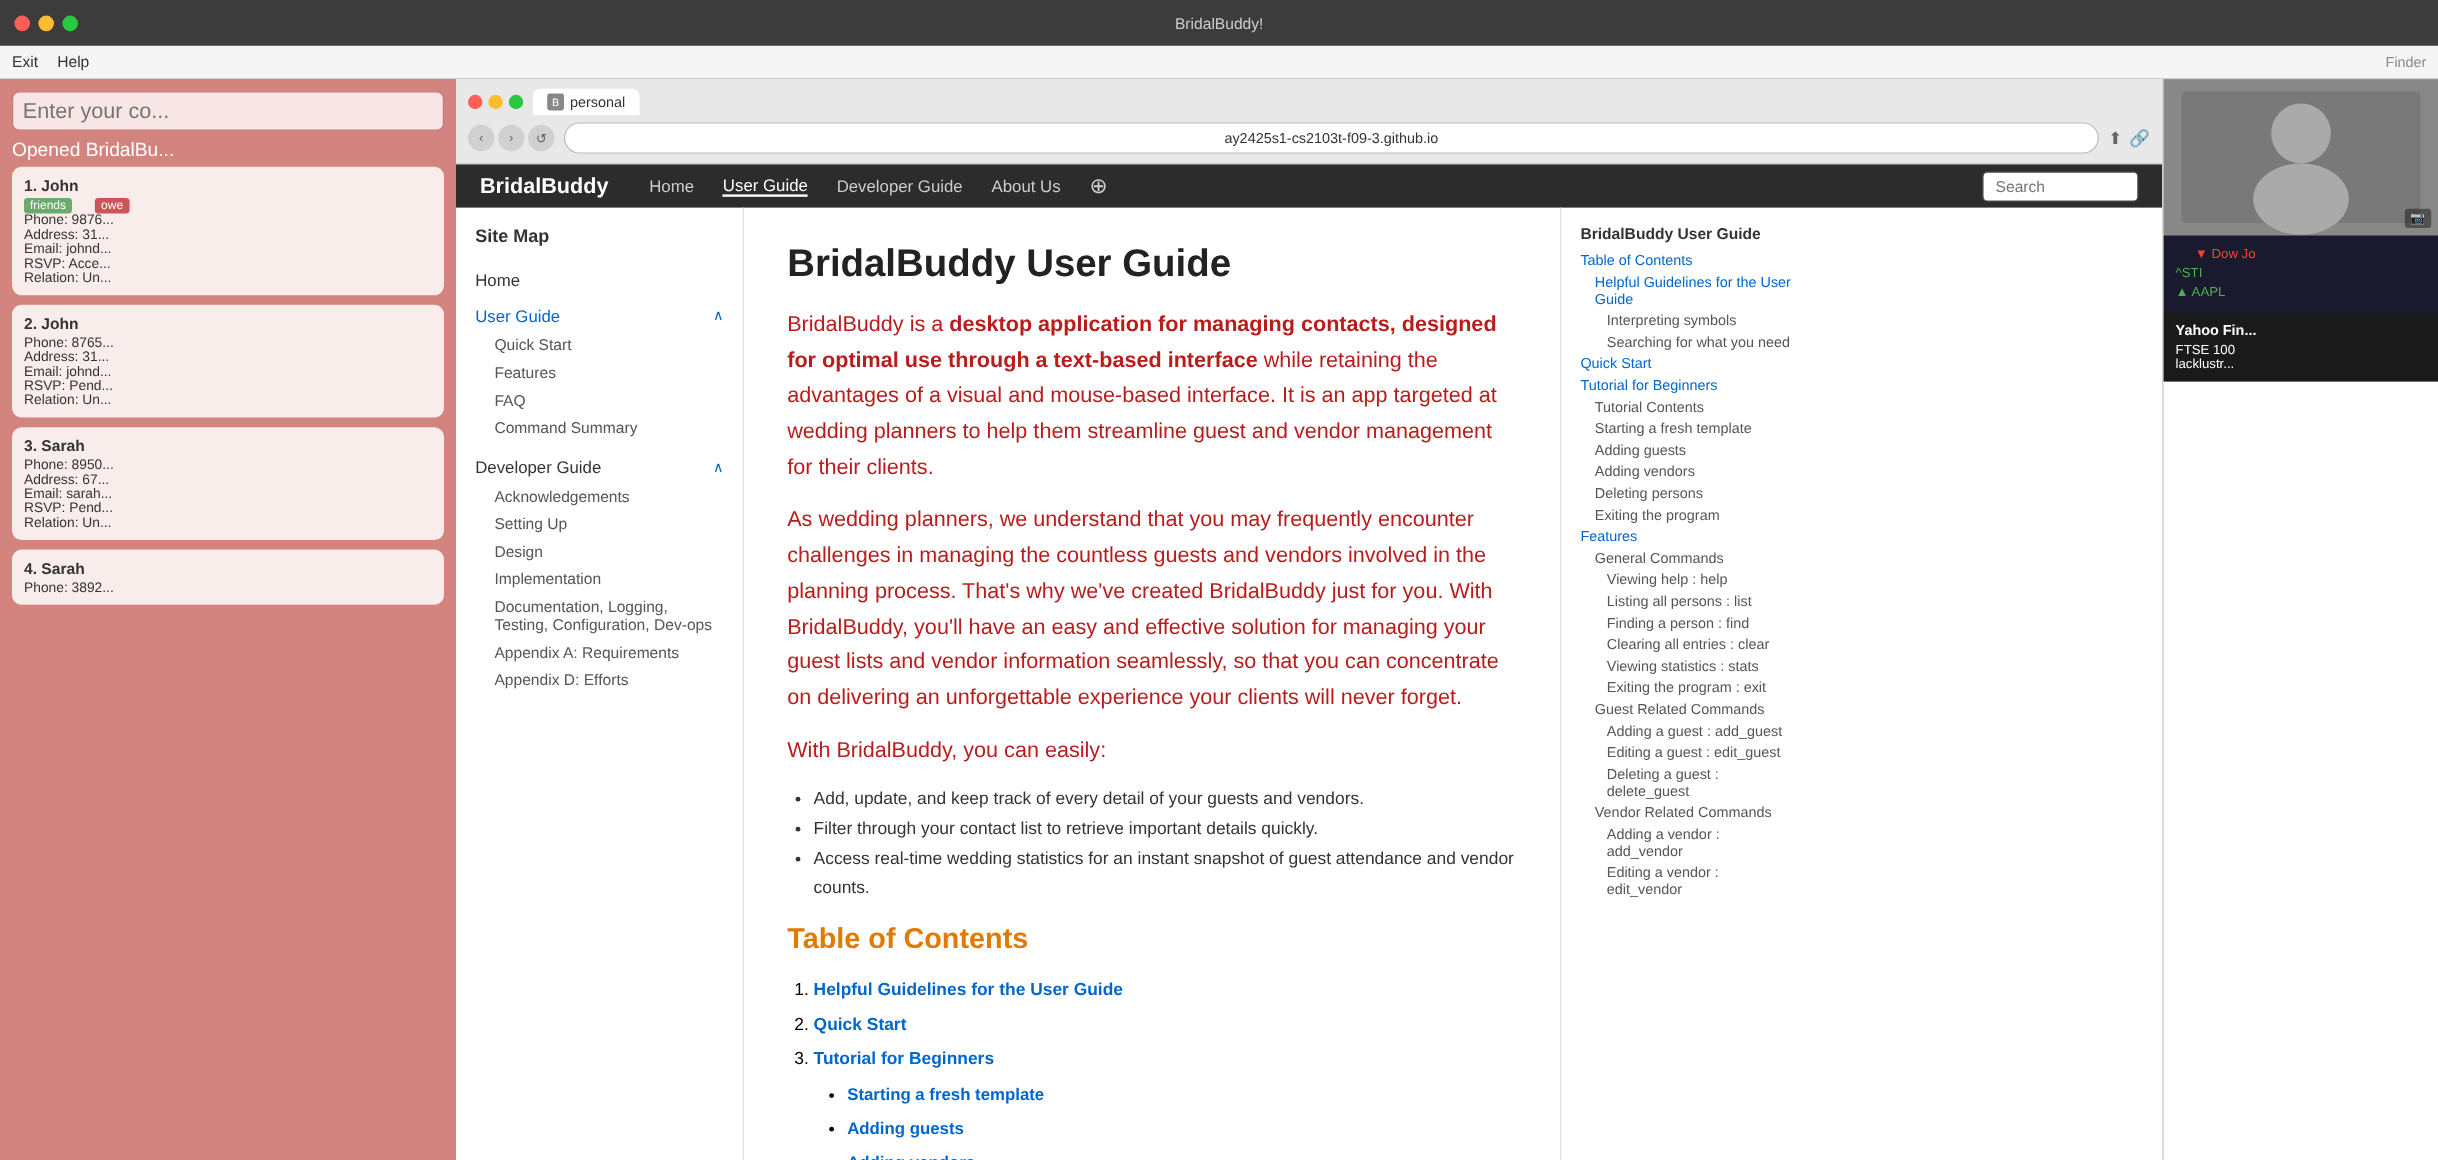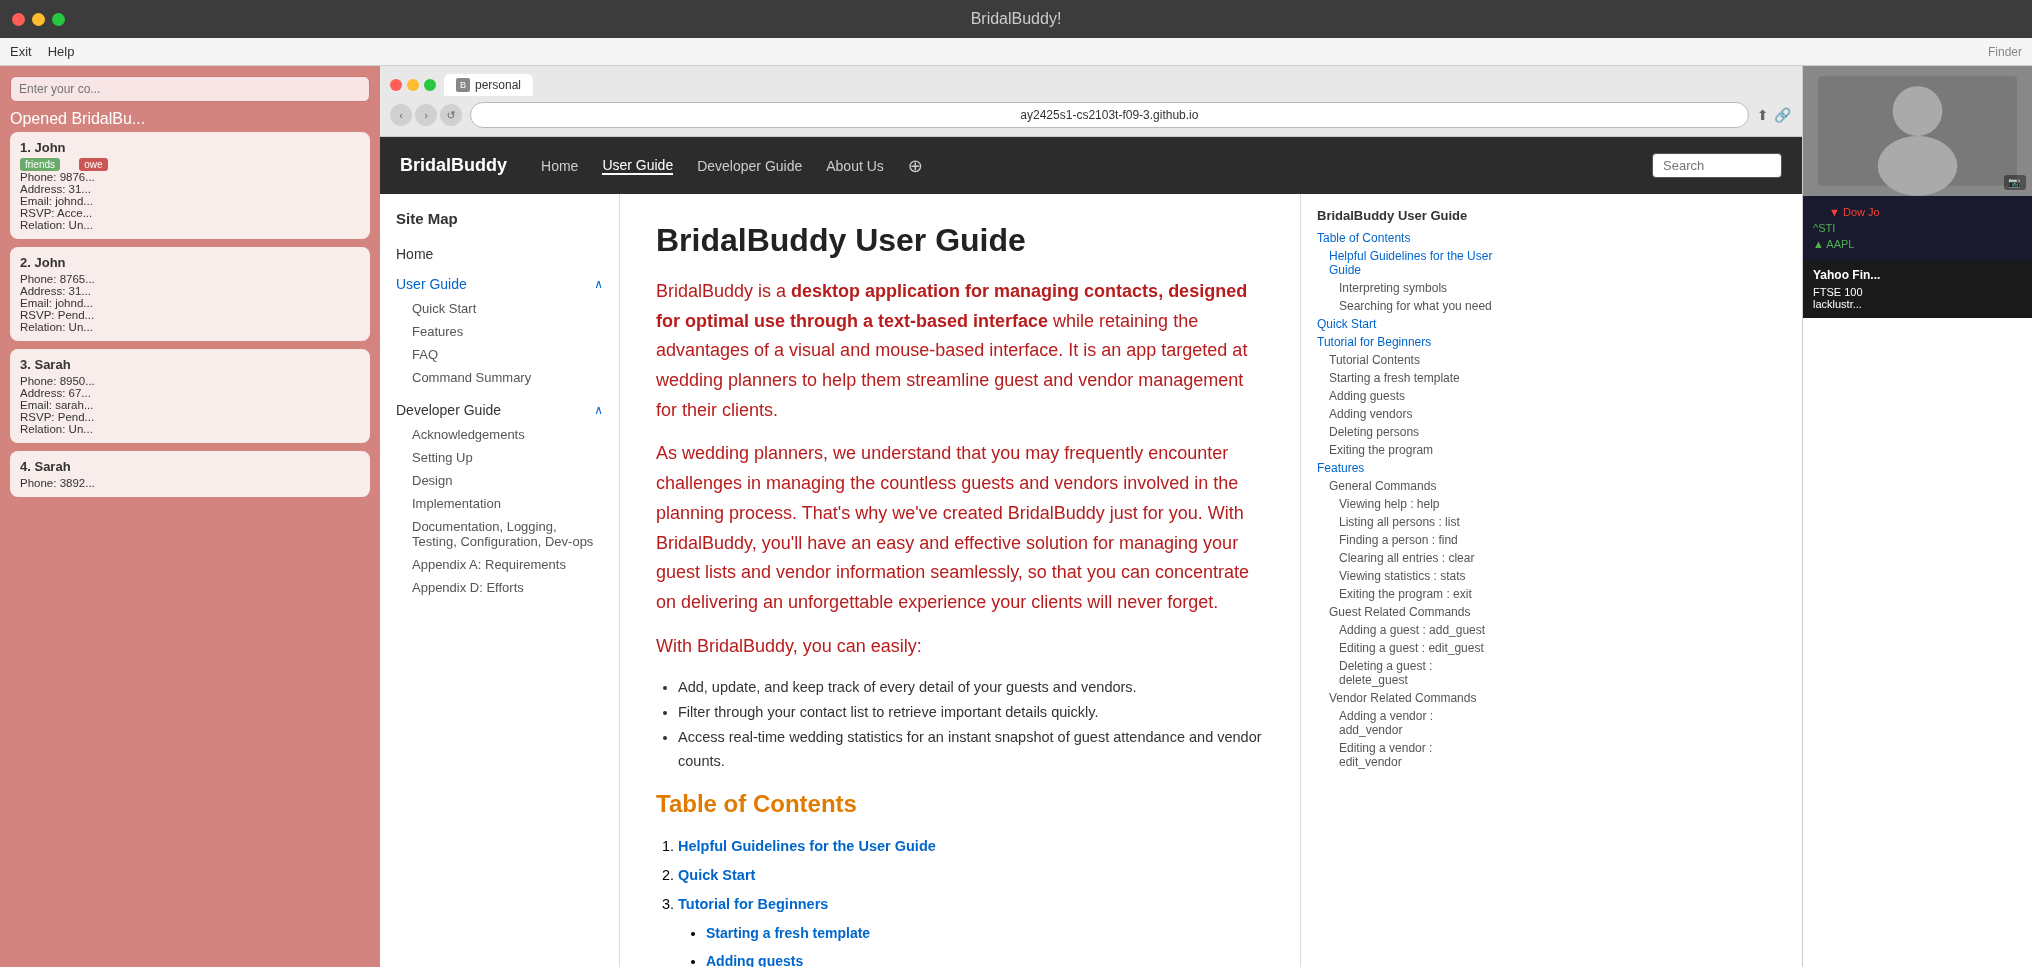--- a/index.html
+++ b/index.html
@@ -9,21 +9,21 @@
     .mac-titlebar {
       background: #3c3c3c;
       height: 38px;
       display: flex;
       align-items: center;
       justify-content: center;
       position: relative;
     }
     .mac-titlebar .title-text {
       color: #ccc;
-      font-size: 16px;
+      font-size: 13px;
     }
     .mac-controls {
       position: absolute;
       left: 12px;
       display: flex;
       gap: 7px;
       align-items: center;
     }
     .mac-btn {
       width: 13px; height: 13px; border-radius: 50%;
@@ -128,21 +128,21 @@
     
     .site-content {
       display: flex;
       flex: 1;
     }
 
     
     .site-navbar {
       background: #2c2c2c;
       padding: 0 20px;
-      height: 57px;
+      height: 36px;
       display: flex;
       align-items: center;
       gap: 24px;
     }
     .site-brand {
       color: #fff;
       font-size: 18px;
       font-weight: bold;
       margin-right: 10px;
     }
@@ -349,21 +349,21 @@
       background: #d4847e;
       min-height: 929px;
       padding: 10px;
       flex-shrink: 0;
     }
     .contact-search {
       width: 100%;
       padding: 5px 8px;
       border-radius: 6px;
       border: 1px solid #c77;
-      font-size: 12px;
+      font-size: 18px;
       margin-bottom: 8px;
       background: rgba(255,255,255,0.8);
     }
     .contact-section-label {
       font-size: 16px;
       color: #fff;
       font-weight: 400;
       margin-bottom: 4px;
     }
     .contact-card {

